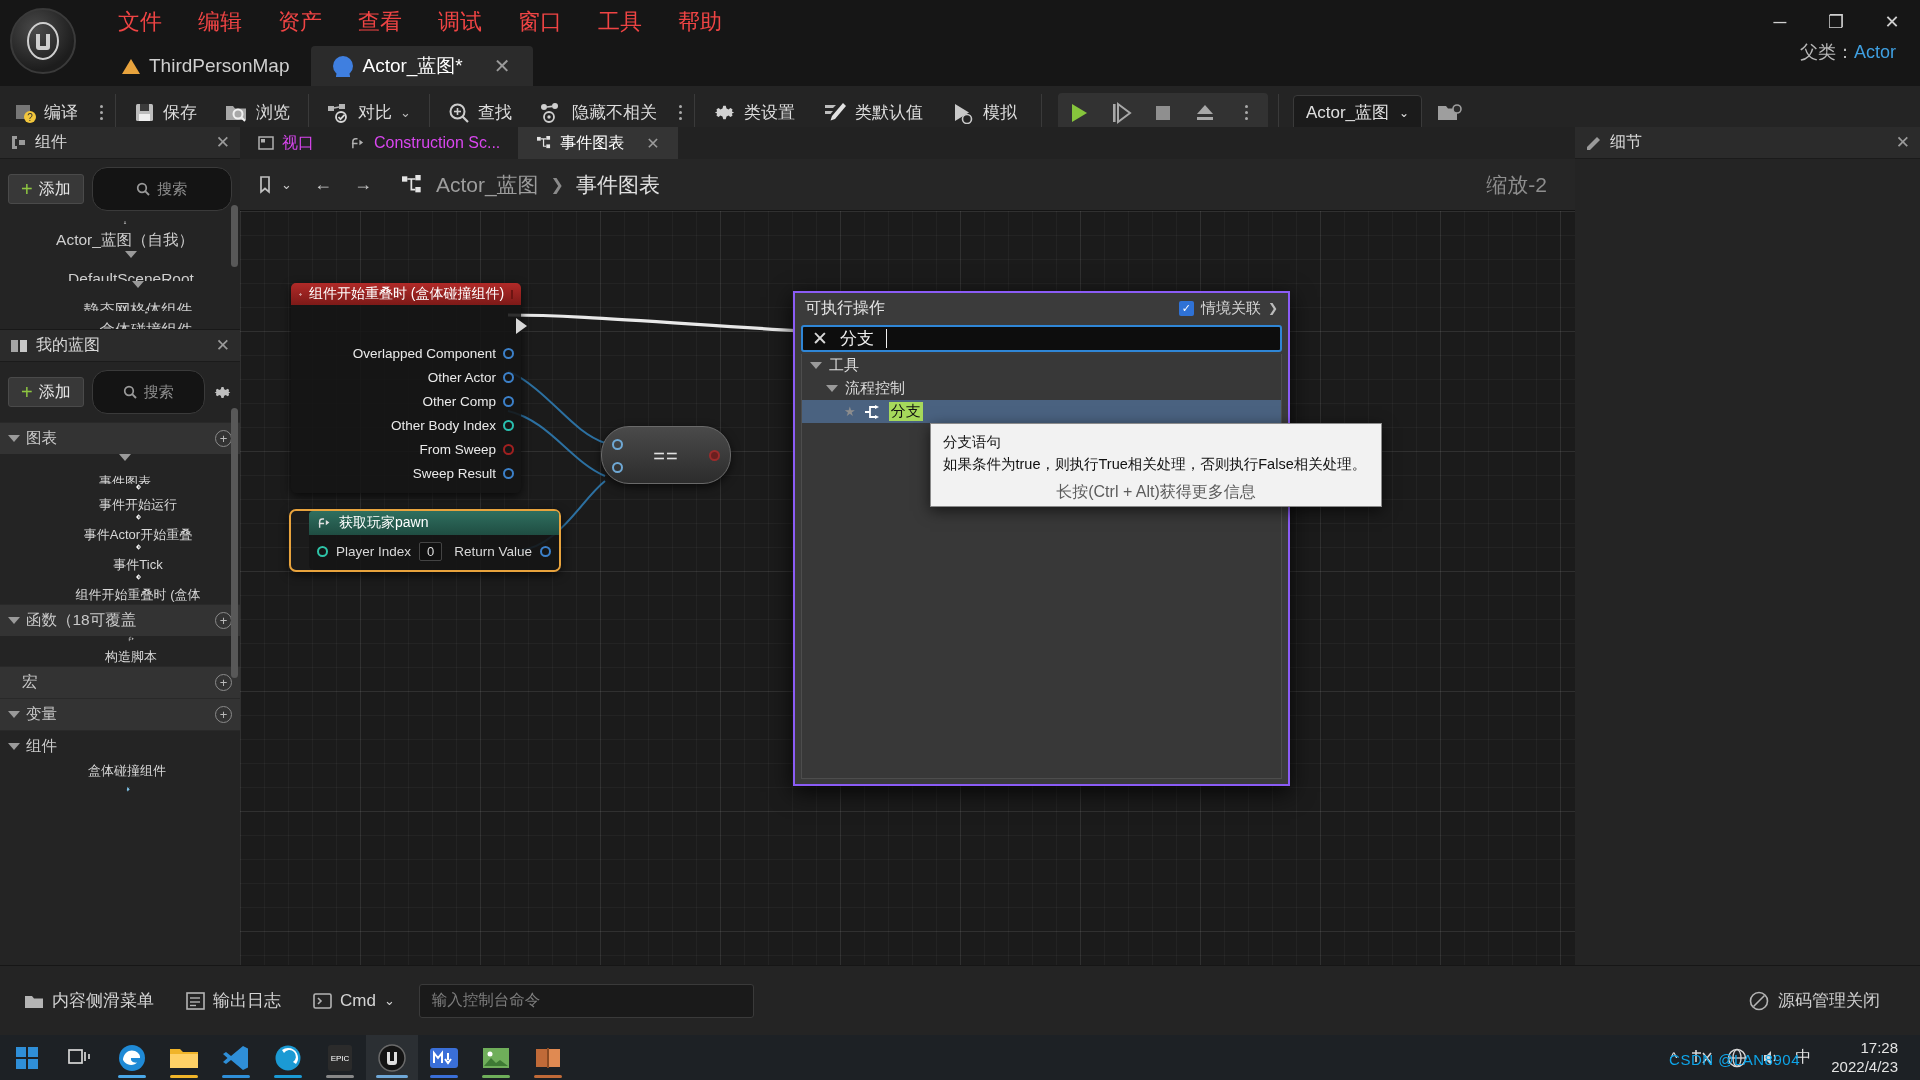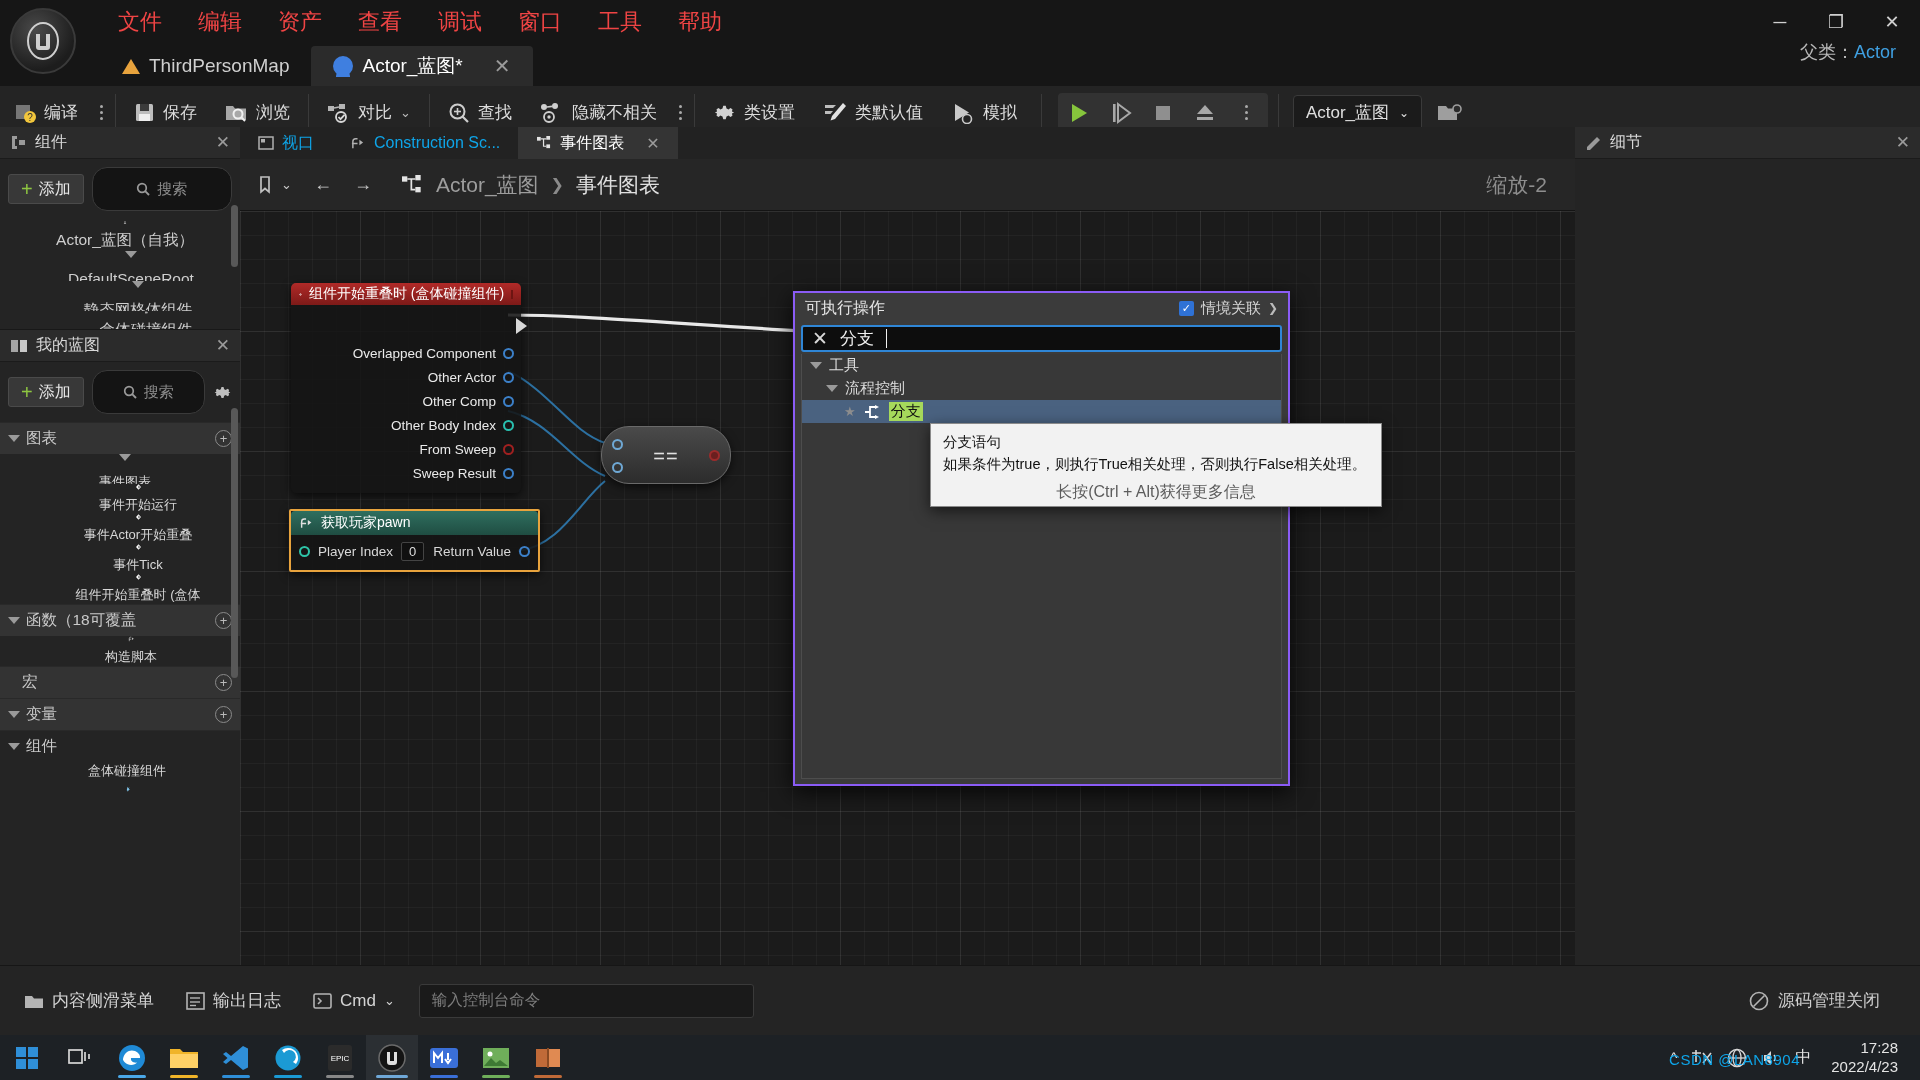--- a/index.html
+++ b/index.html
@@ -92,21 +92,21 @@
   }
   .sectionrow .plusc { margin-left:auto; width:17px;height:17px;border:1px solid #8a8a8a;border-radius:50%;
     display:flex;align-items:center;justify-content:center;font-size:13px;color:#bbb;line-height:0; }
   .comp-panel { height:203px; border-bottom:1px solid #181818; overflow:hidden; position:relative; }
   .mybp-panel { position:absolute; top:203px; left:0; right:0; bottom:0; overflow:hidden; }
   .vscroll { position:absolute; right:2px; width:7px; background:#585858; border-radius:4px; }
 
   
   .graphwrap { position:absolute; left:240px; top:127px; right:345px; bottom:115px; background:#1b1b1b; }
   .graphtabs { height:32px; background:#222; display:flex; align-items:stretch; }
-  .gtab { display:flex;align-items:center;gap:8px;padding:0 18px;font-size:16px;color:#0ea5e9; }
+  .gtab { display:flex;align-items:center;gap:8px;padding:0 18px;font-size:16px;color:#d946ef; }
   .gtab.active { background:#343434; color:#fff; }
   .gtab .x { margin-left:14px; color:#9b9b9b; }
   .graphtoolrow { height:52px; background:#262626; display:flex; align-items:center; gap:6px; padding:0 10px; border-bottom:1px solid #141414; }
   .gbtn { display:flex;align-items:center;gap:5px; padding:6px 8px; color:#c9c9c9; font-size:18px; border-radius:3px; }
   .breadcrumb { display:flex;align-items:center;gap:12px; margin-left:14px; font-size:21px; color:#b9b9b9; }
   .zoomlabel { margin-left:auto; font-size:21px; color:#8e8e8e; padding-right:18px; }
   .canvas {
     position:absolute; left:0; top:84px; right:0; bottom:0; overflow:hidden;
     background:
       linear-gradient(rgba(255,255,255,.035) 1px, transparent 1px) 0 0/24px 24px,
@@ -118,21 +118,21 @@
 
   
   .node { position:absolute; border-radius:6px; box-shadow:0 3px 10px rgba(0,0,0,.65); }
   .node-head { height:22px; border-radius:5px 5px 0 0; display:flex; align-items:center; gap:7px; padding:0 8px; font-size:14px; color:#fff; overflow:hidden; }
   .node-body { background:rgba(20,20,20,.88); border-radius:0 0 5px 5px; }
   .evnode { width:230px; }
   .evnode .node-head { background:linear-gradient(#b12a28,#7d1a18); }
   .pinrow { display:flex; align-items:center; justify-content:flex-end; gap:7px; height:24px; padding-right:7px; font-size:13.5px; color:#eaeaea; position:relative; }
   .pin-o { width:11px;height:11px;border:2px solid #bdbdbd;border-radius:50%; flex:none; }
   .pin-exec { width:0;height:0;border-top:8px solid transparent;border-bottom:8px solid transparent;border-left:11px solid #d8d8d8; }
-  .fnnode { width:251px; border:2px solid #e8a33d; border-radius:2px; }
+  .fnnode { width:272px; border:2px solid #e8a33d; border-radius:7px;padding-left:18px; }
   .fnnode .node-head { background:linear-gradient(#2f6f5f,#1f4d42); }
   .eqnode { width:130px; height:58px; border-radius:28px; background:linear-gradient(#4a4a4a,#2c2c2c); border:1px solid #6a6a6a; }
 
   
   .ctxmenu {
     position:absolute; left:793px; top:291px; width:497px; height:495px;
     background:#3b3b3b; border:2px solid #8b5cf6; box-shadow:0 6px 22px rgba(0,0,0,.8);
   }
   .ctx-head { height:30px; display:flex; align-items:center; padding:0 10px; font-size:16px; color:#e3e3e3; background:#3b3b3b; }
   .ctx-head .ctxchk { margin-left:auto; display:flex; align-items:center; gap:7px; font-size:15px; color:#d6d6d6; }

